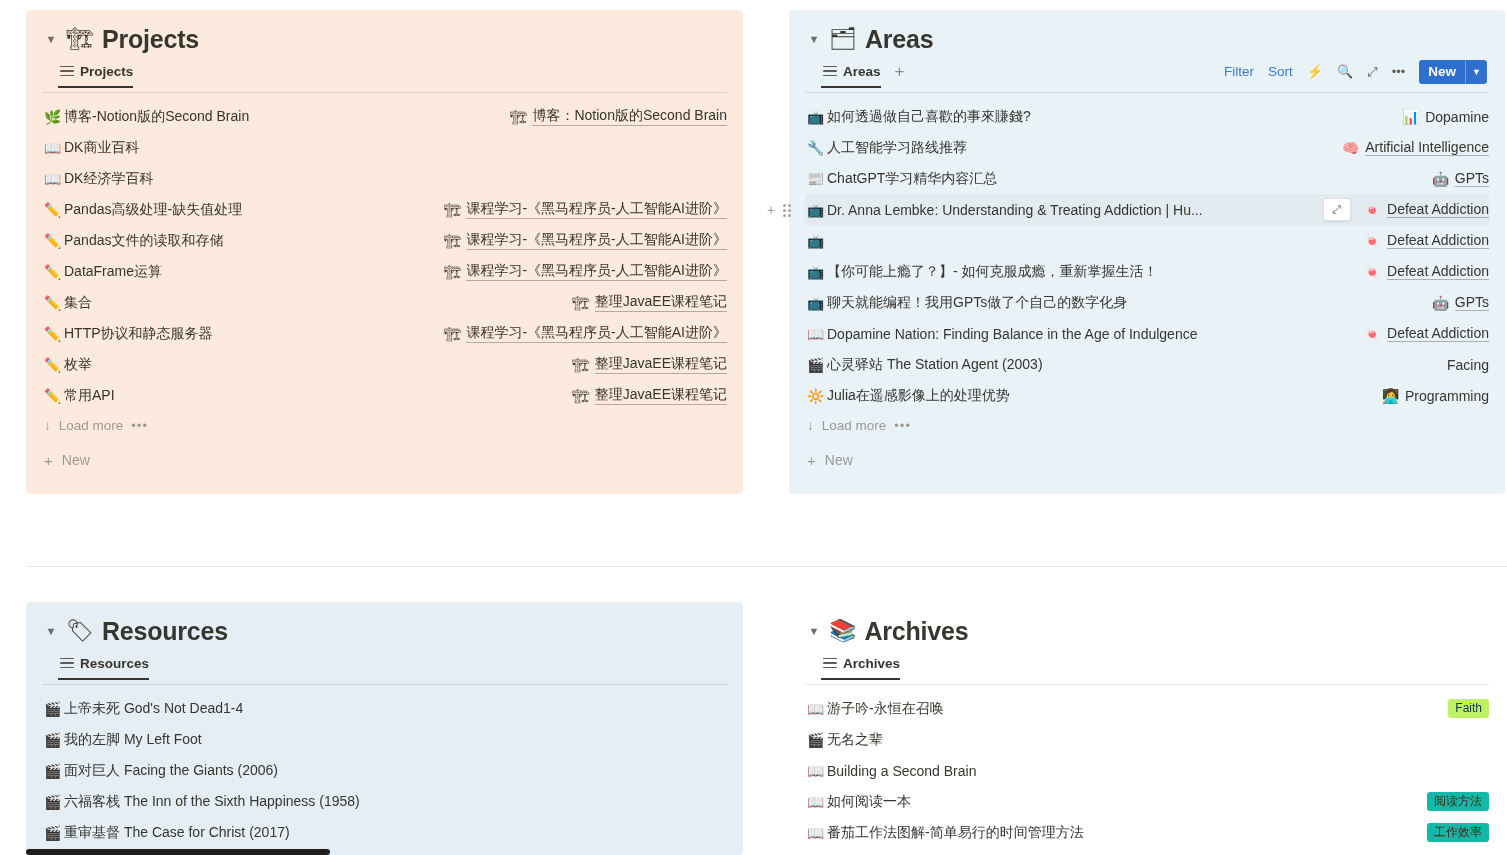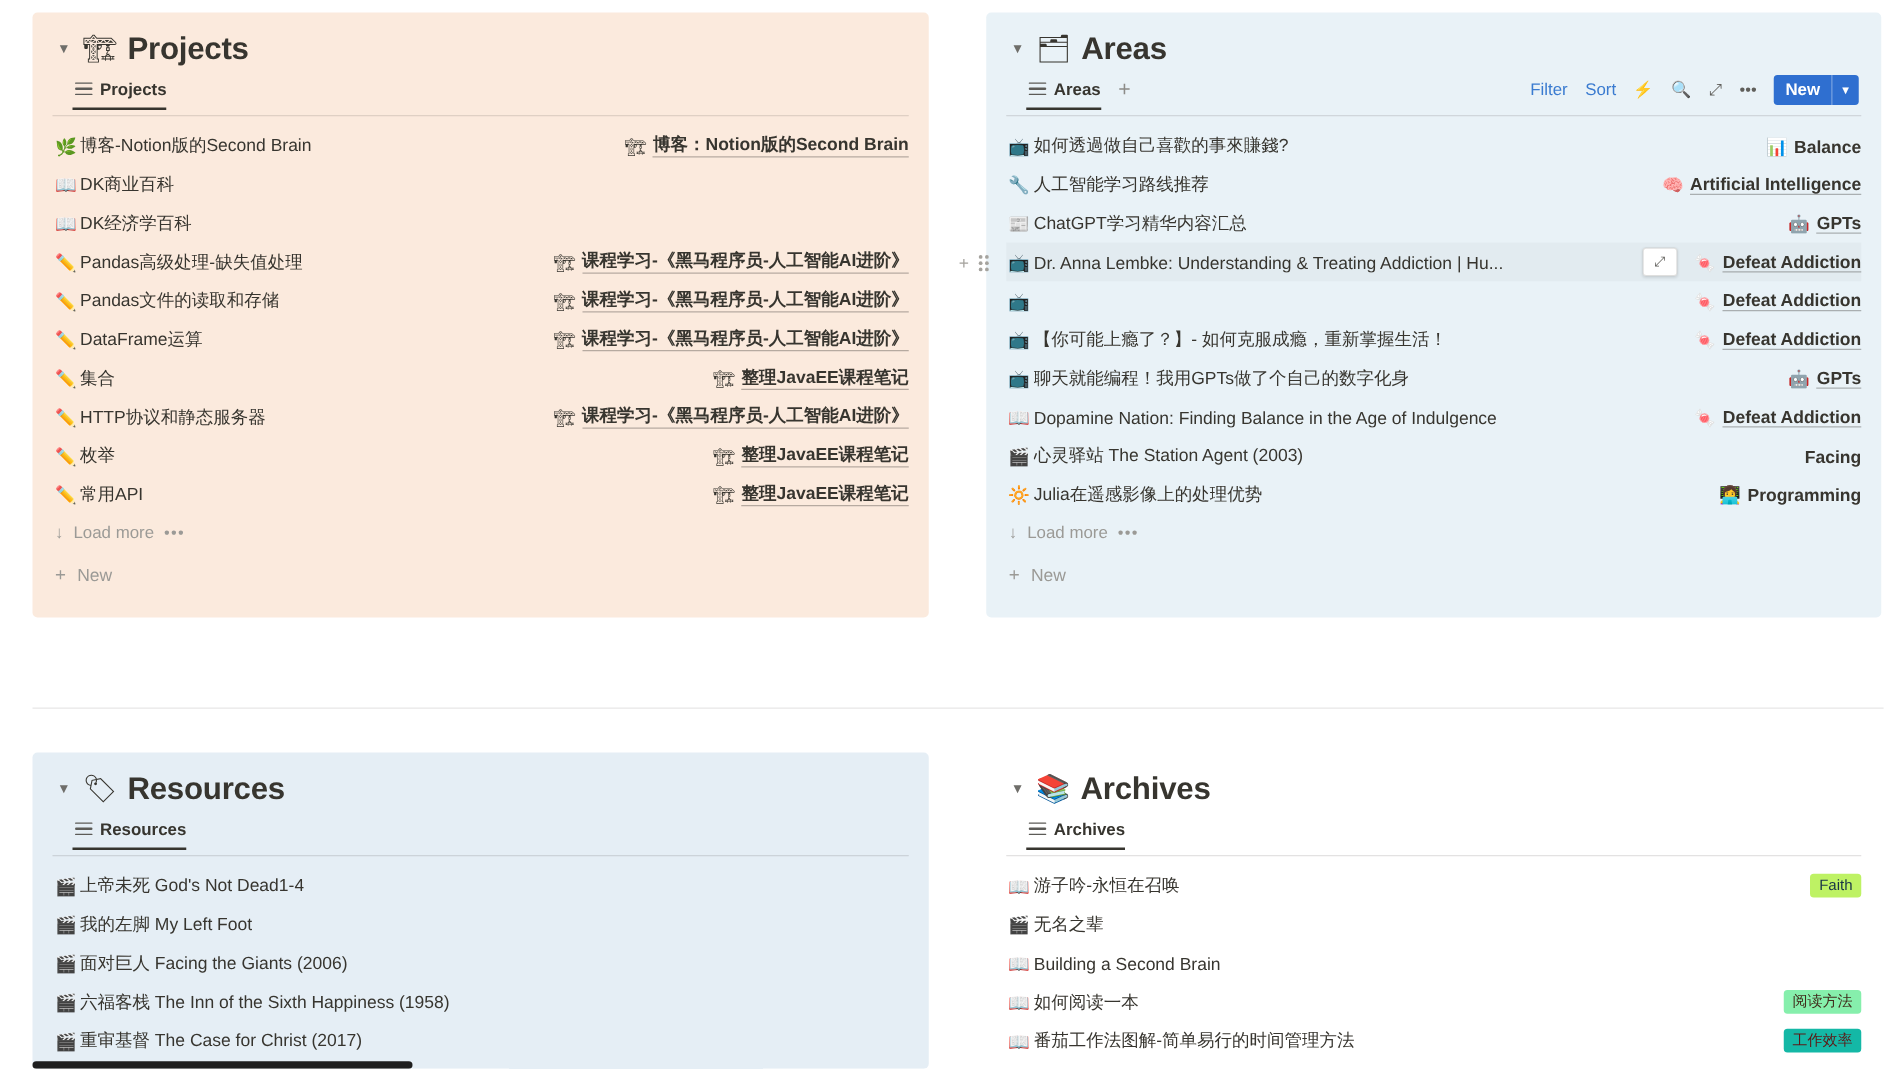--- a/index.html
+++ b/index.html
@@ -194,31 +194,31 @@
     flex: 0 0 auto;
   }
   .r-rel {
     display: flex;
     align-items: center;
     gap: 5px;
     font-size: 14px;
     color: #37352f;
     white-space: nowrap;
   }
-  .r-rel .rel-text { border-bottom: 1px solid rgba(55,53,47,0.35); font-weight: bold; }
+  .r-rel .rel-text { border-bottom: 1px solid rgba(55,53,47,0.35); }
   .r-rel.plain .rel-text { border-bottom: none; }
   .tag {
     font-size: 12px;
     padding: 1px 7px;
     border-radius: 3px;
     white-space: nowrap;
     line-height: 17px;
   }
   .tag-blue { background: #bef264; color: #183347; }
-  .tag-yellow { background: #86efac; color: #402c1b; }
+  .tag-yellow { background: #14b8a6; color: #402c1b; }
   .tag-pink { background: #14b8a6; color: #5d1715; }
 
   .loadmore {
     display: flex;
     align-items: center;
     gap: 8px;
     height: 28px;
     font-size: 13.5px;
     color: #9b9a96;
     padding-left: 2px;
@@ -465,21 +465,21 @@
         </div>
       </div>
 
       <div class="rows">
         <div class="row">
           <div class="r-icon">📺</div>
           <div class="r-title">如何透過做自己喜歡的事來賺錢?</div>
           <div class="r-right">
             <span class="r-rel plain">
                 <span>📊</span>
-                <span class="rel-text">Balance</span>
+                <span class="rel-text">Dopamine</span>
               </span>
           </div>
         </div>
         <div class="row">
           <div class="r-icon">🔧</div>
           <div class="r-title">人工智能学习路线推荐</div>
           <div class="r-right">
             <span class="r-rel">
                 <span>🧠</span>
                 <span class="rel-text">Artificial Intelligence</span>

